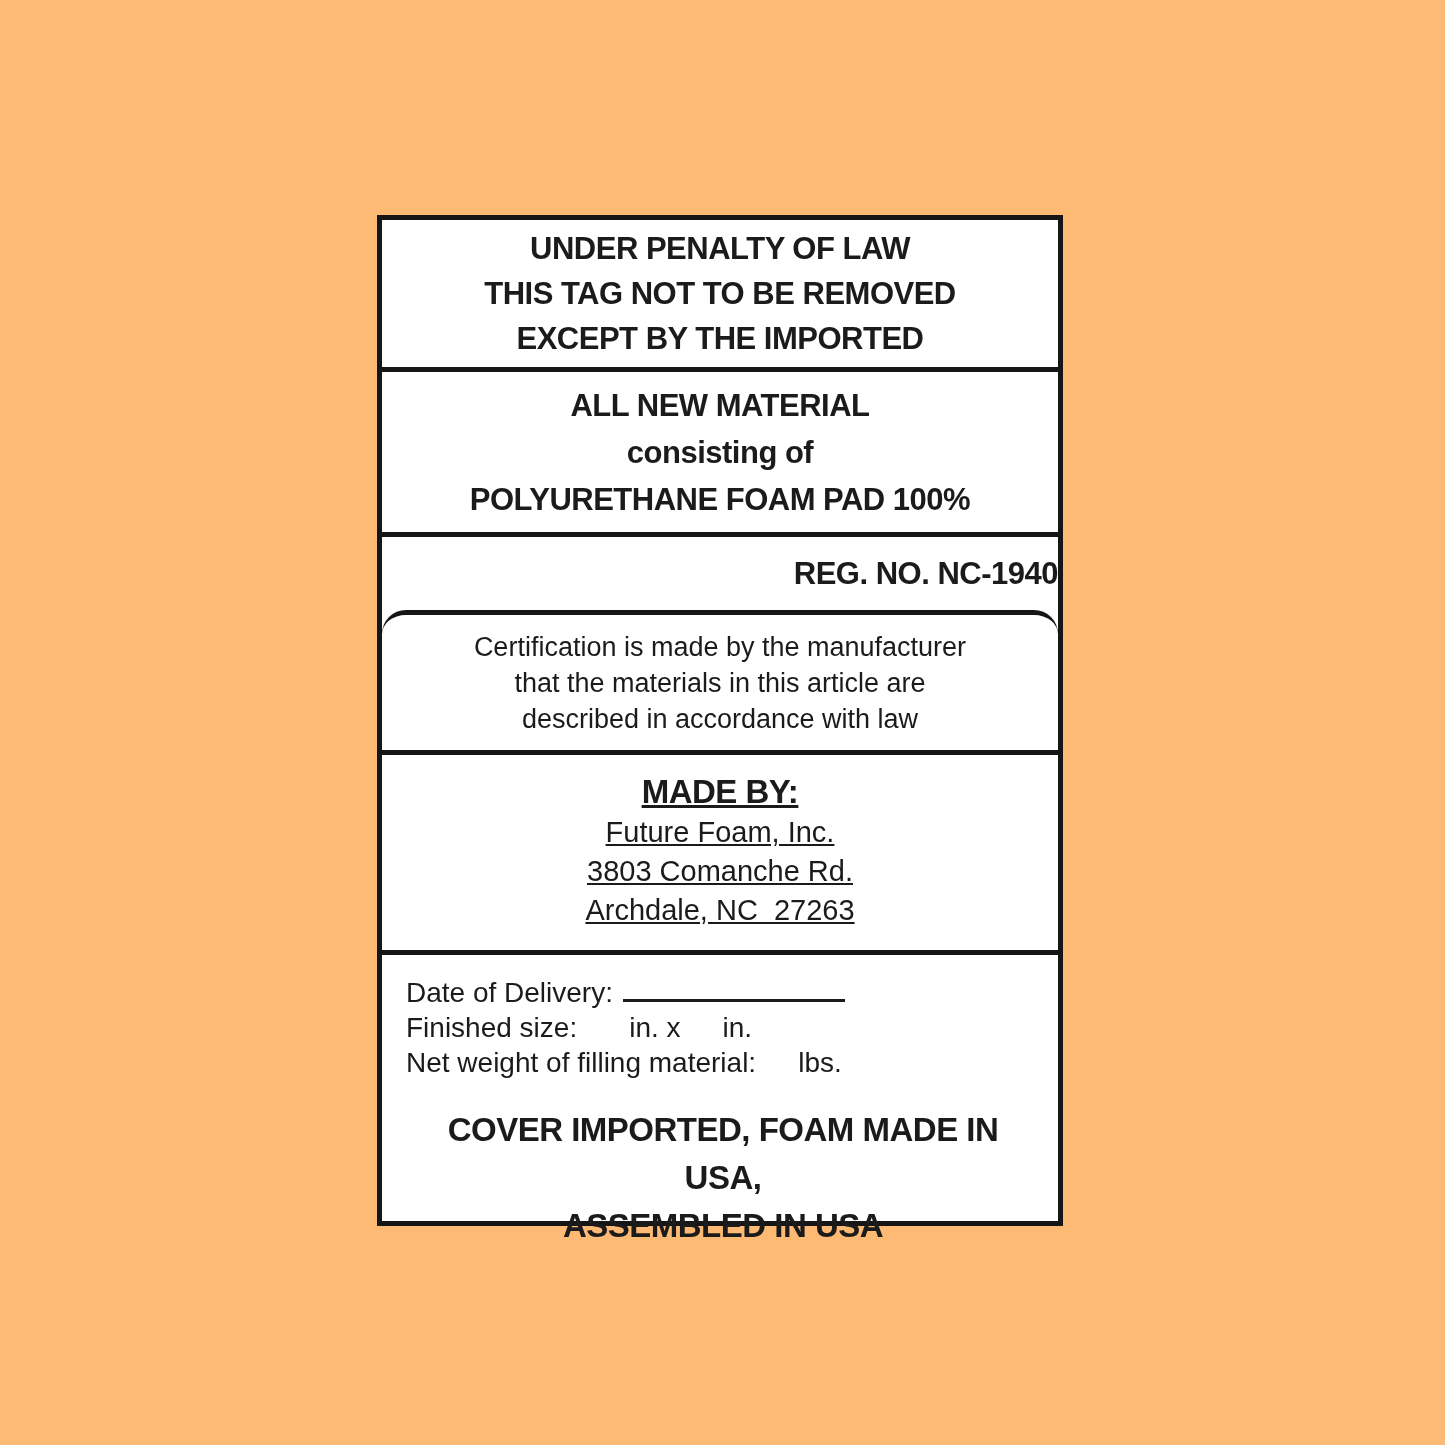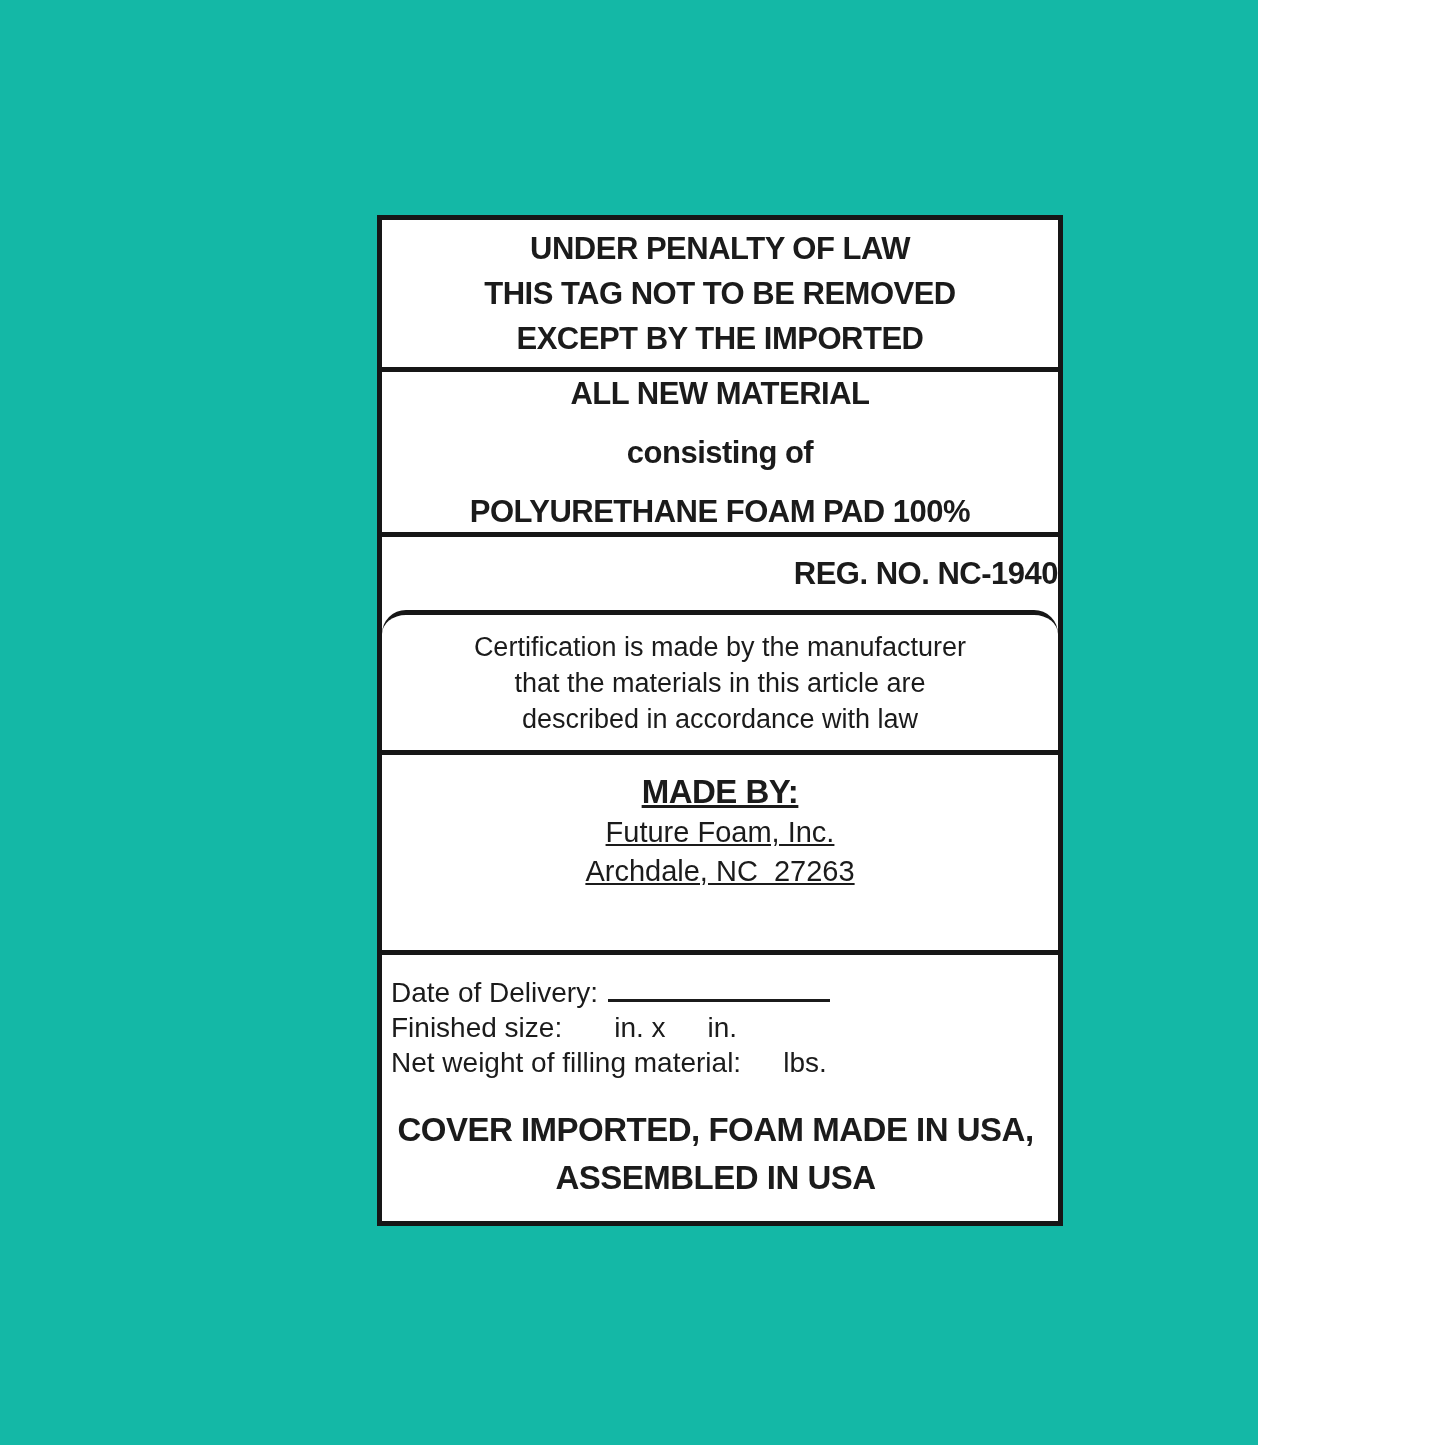--- a/index.html
+++ b/index.html
@@ -5,23 +5,23 @@
   html, body {
     margin: 0;
     padding: 0;
     width: 1445px;
     height: 1445px;
     background: #ffffff;
     font-family: "Liberation Sans", sans-serif;
   }
   .canvas {
     position: relative;
-    width: 1258px;
+    width: 1445px;
     height: 1445px;
-    background: #14b8a6;
+    background: #fdba74;
     overflow: hidden;
   }
   .law-tag {
     position: absolute;
     left: 377px;
     top: 215px;
     width: 686px;
     height: 1011px;
     box-sizing: border-box;
     border: 5px solid #161616;
@@ -52,21 +52,20 @@
   
   .sec-material {
     height: 165px;
     display: flex;
     flex-direction: column;
     justify-content: center;
     font-weight: bold;
     font-size: 31px;
     line-height: 47px;
     letter-spacing: -0.5px;
-    gap: 12px;
   }
   
   .sec-reg {
     height: 78px;
     display: flex;
     align-items: center;
     justify-content: flex-end;
     font-weight: bold;
     font-size: 31px;
     letter-spacing: -0.5px;
@@ -94,21 +93,21 @@
     letter-spacing: -0.5px;
   }
   .sec-madeby .addr-line {
     font-size: 29px;
     line-height: 39px;
     white-space: pre;
   }
   
   .sec-details {
     flex: 1 1 auto;
-    padding: 20px 18px 0 9px;
+    padding: 20px 18px 0 24px;
     text-align: left;
     font-size: 28px;
     line-height: 35px;
   }
   .detail-row { white-space: nowrap; }
   .blank-line {
     display: inline-block;
     width: 222px;
     border-bottom: 3px solid #1b1b1b;
     height: 24px;
@@ -150,20 +149,21 @@
 
     <div class="section sec-cert">
       <div>Certification is made by the manufacturer</div>
       <div>that the materials in this article are</div>
       <div>described in accordance with law</div>
     </div>
 
     <div class="section sec-madeby">
       <div class="heading">MADE BY:</div>
       <div class="addr-line">Future Foam, Inc.</div>
+      <div class="addr-line">3803 Comanche Rd.</div>
       <div class="addr-line">Archdale, NC  27263</div>
     </div>
 
     <div class="section sec-details">
       <div class="detail-row">
         <span>Date of Delivery:</span><span class="blank-line"></span>
       </div>
       <div class="detail-row">
         <span>Finished size:</span><span class="gap-lg"></span><span>in. x</span><span class="gap-md"></span><span>in.</span>
       </div>

